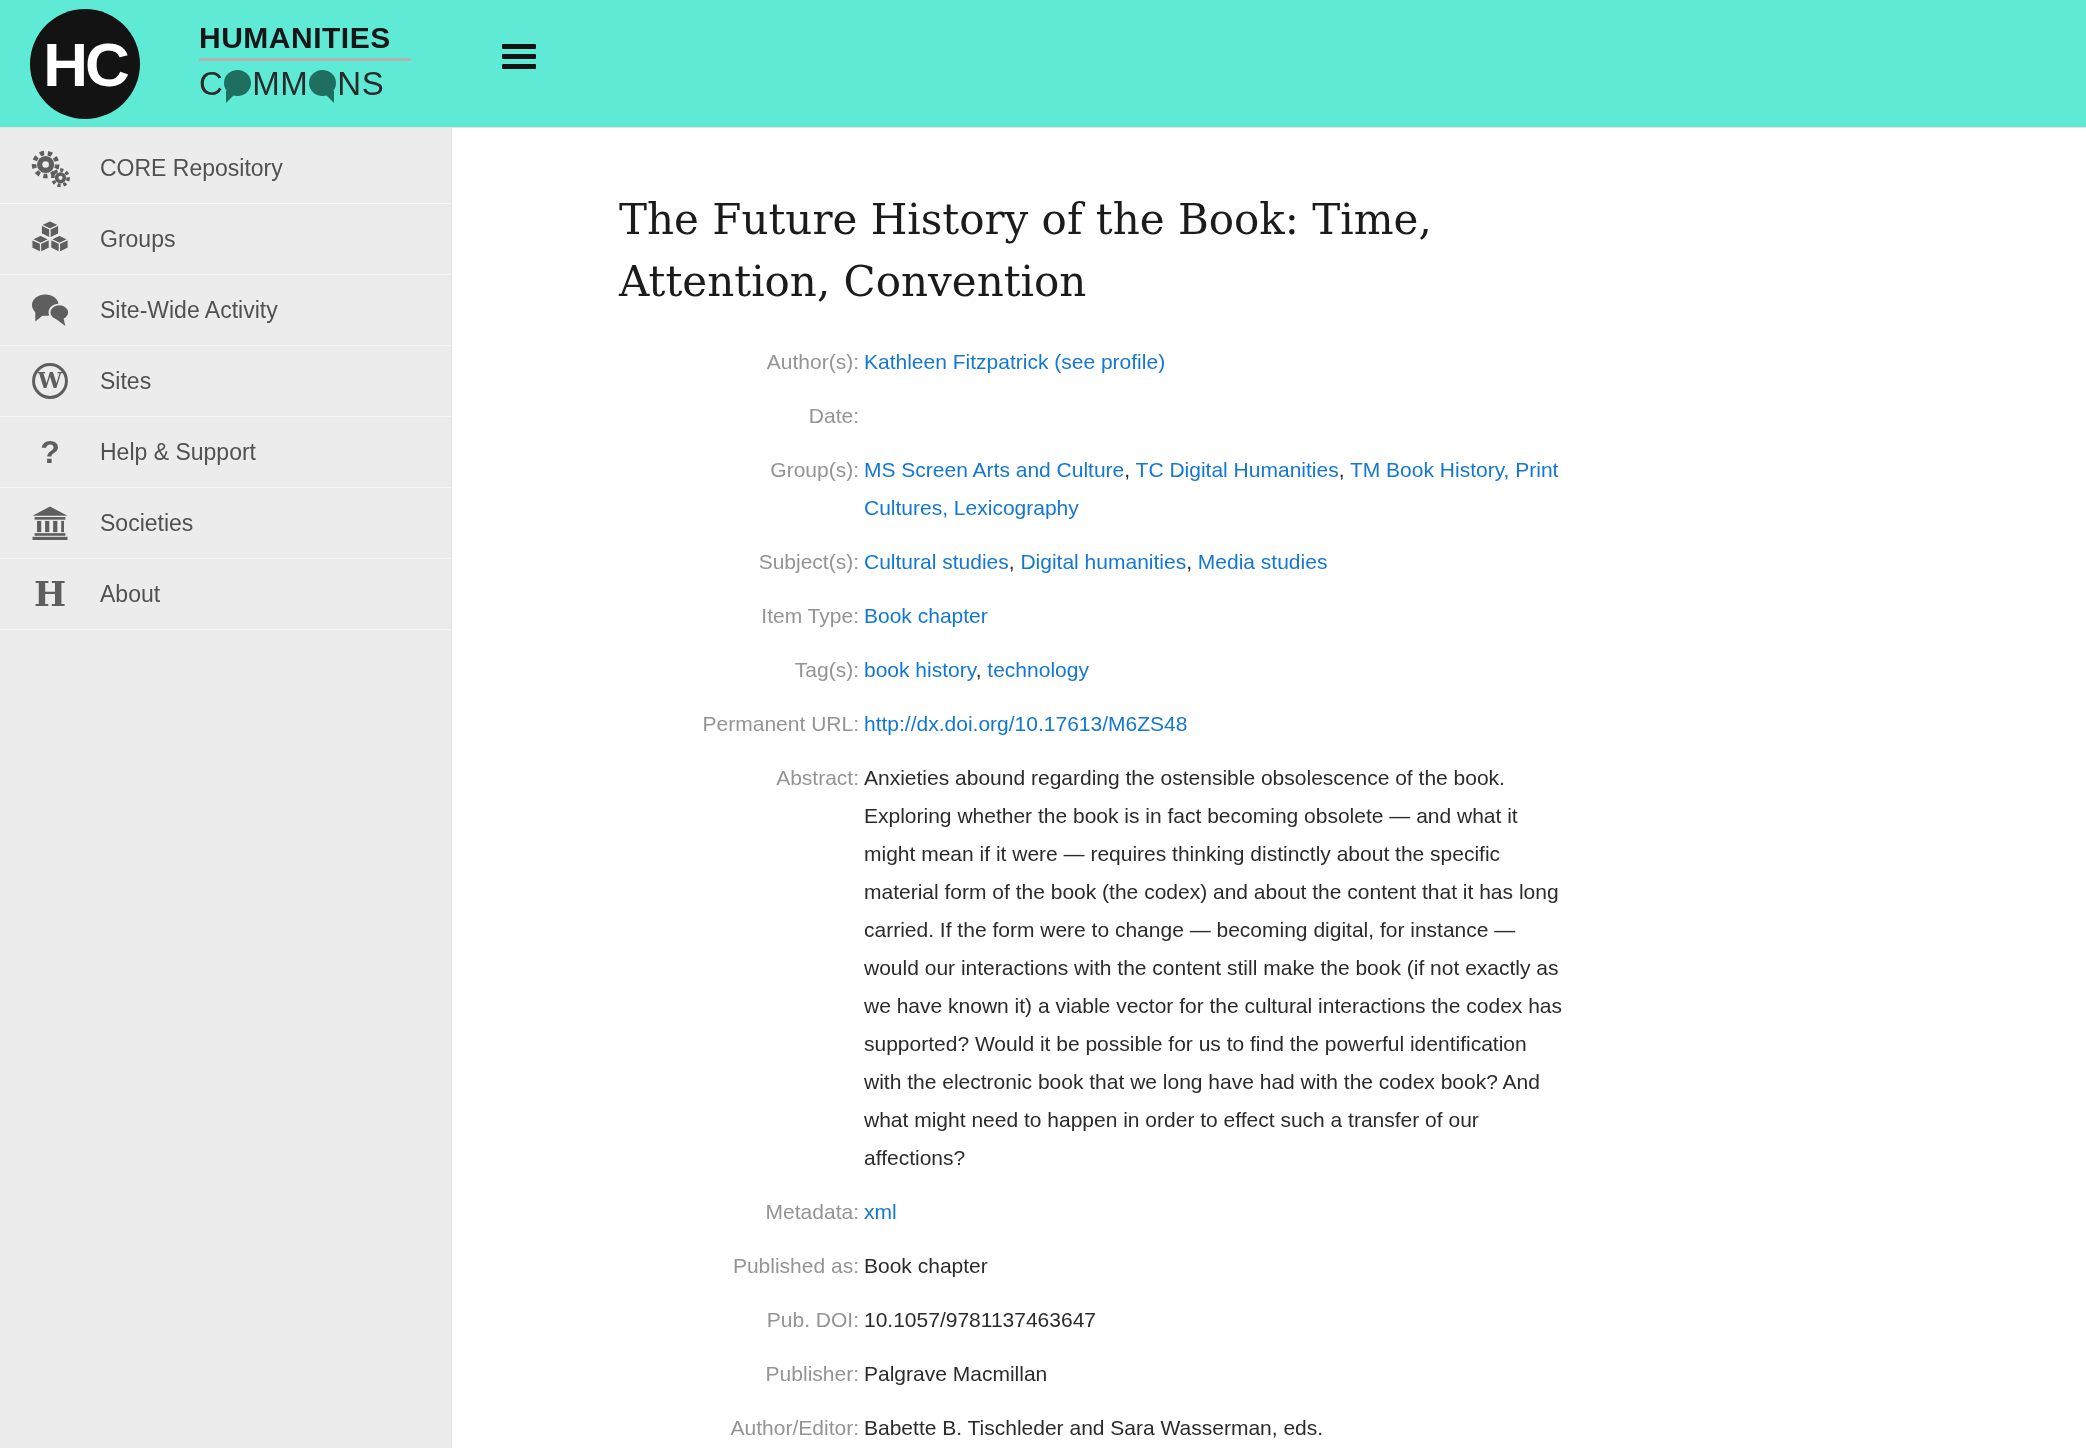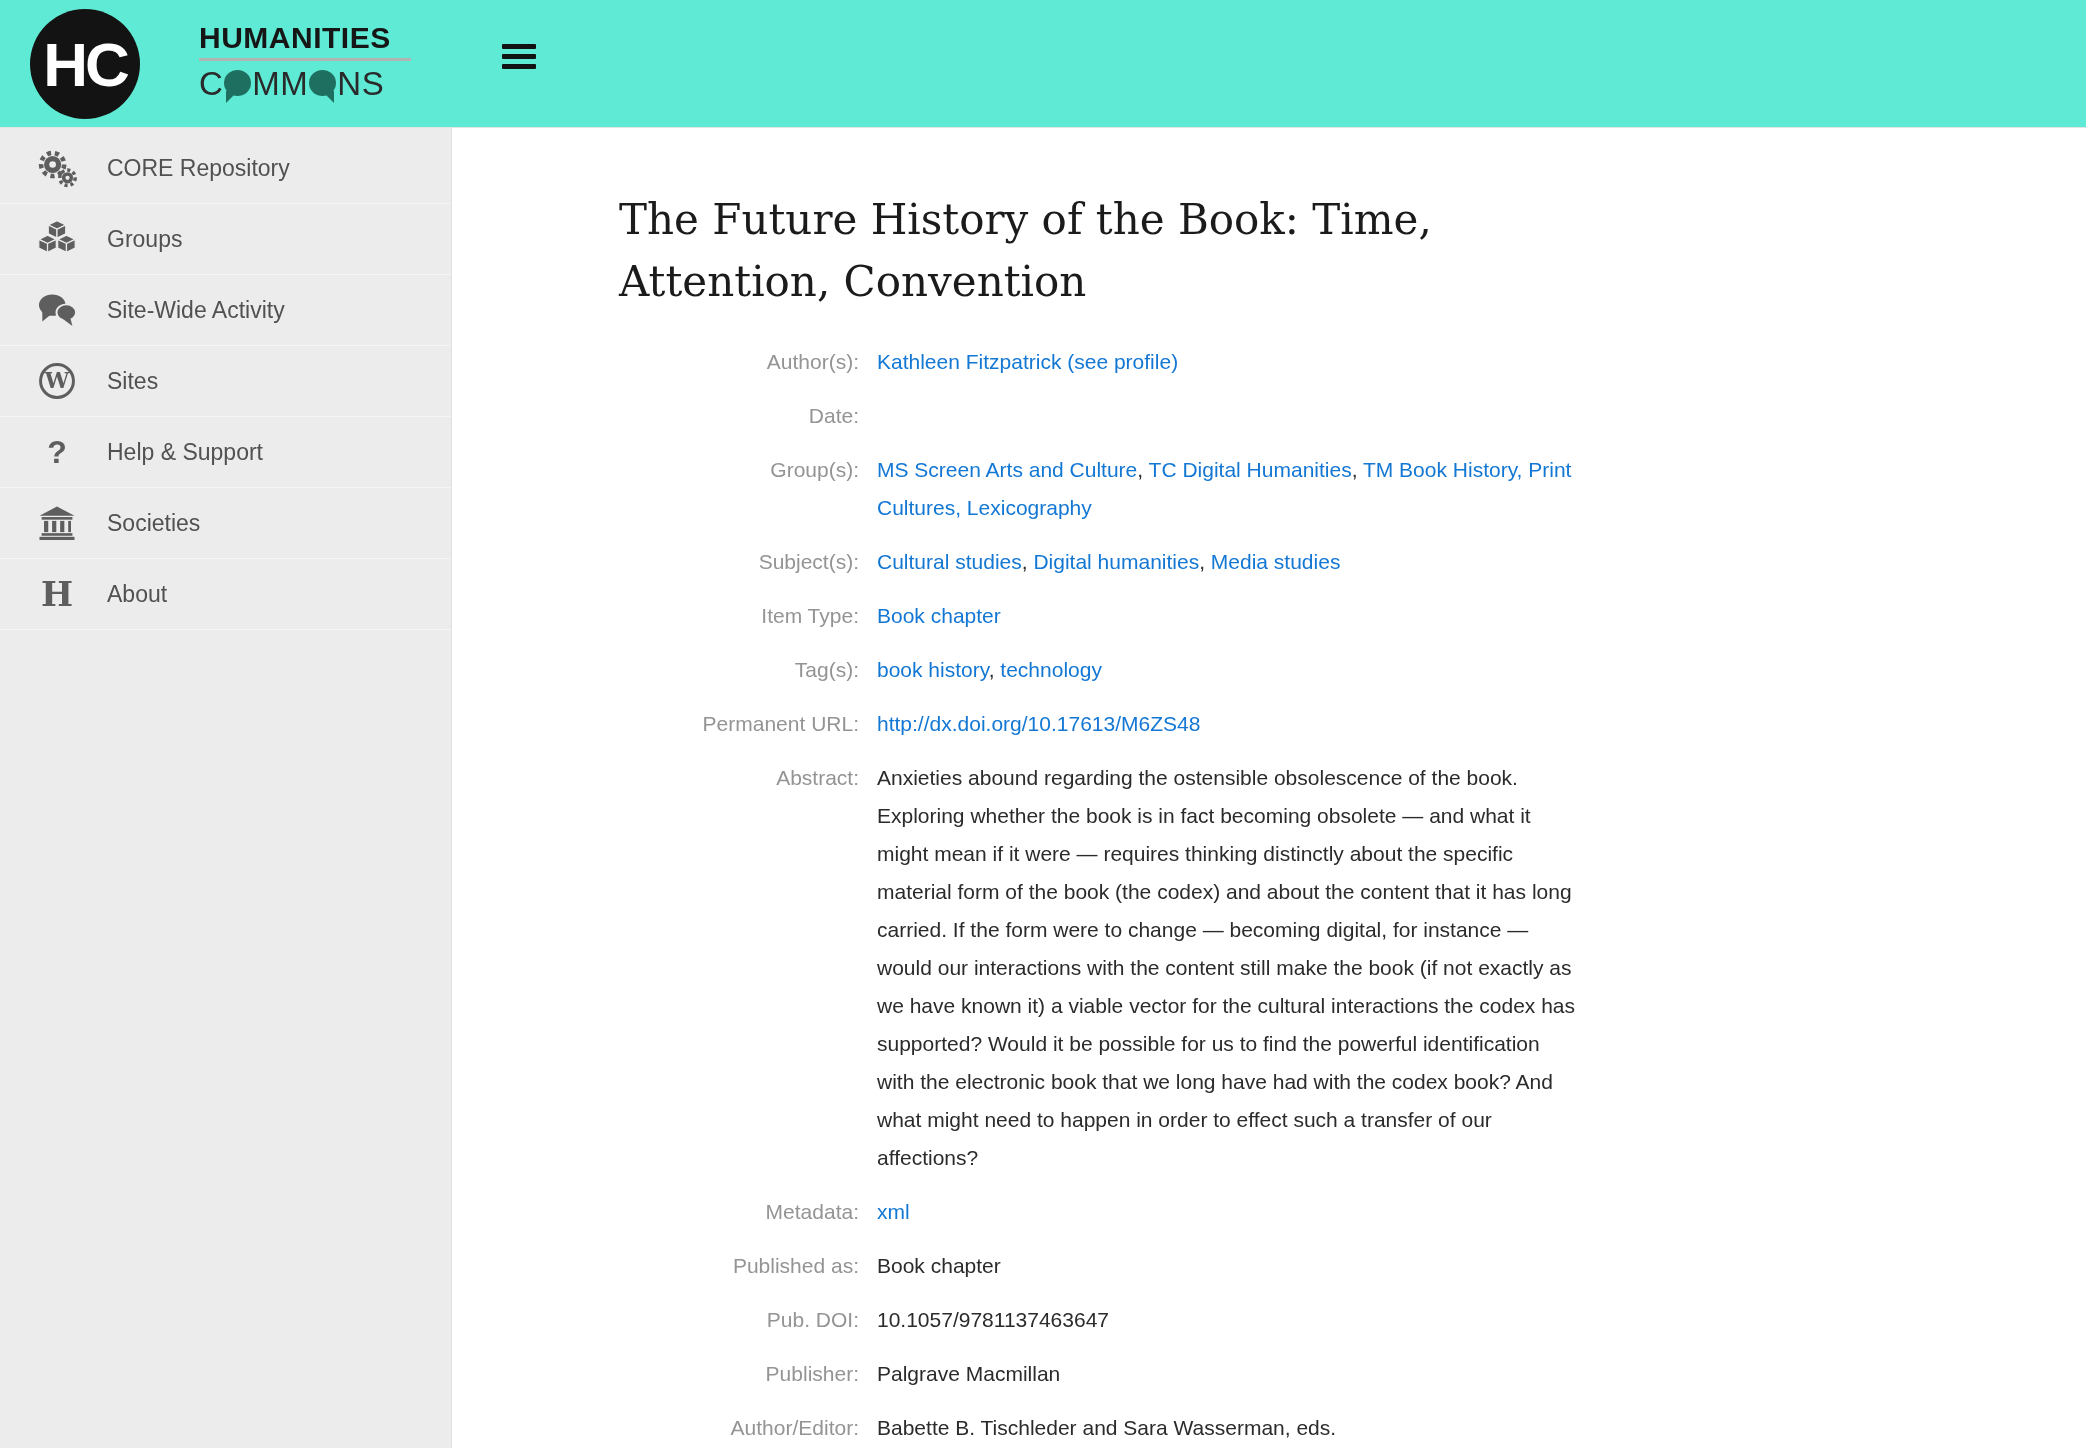--- a/index.html
+++ b/index.html
@@ -39,42 +39,42 @@
   .hamburger .bar{height:5px;background:#121212;margin-bottom:5px;border-radius:1px;}
   .hamburger .bar:last-child{margin-bottom:0;}
 
   
   .sidebar{
     position:absolute;top:127px;left:0;width:452px;height:1321px;
     background:#ececec;border-right:1px solid #e0e0e0;
     box-sizing:border-box;padding-top:6px;
   }
   .side-item{
-    height:70px;display:flex;align-items:center;padding-left:31px;
+    height:70px;display:flex;align-items:center;padding-left:24px;
     border-bottom:1px solid #f6f6f6;cursor:pointer;
   }
   .side-icon{
     width:52px;display:flex;justify-content:center;align-items:center;
     margin-right:24px;color:#5e5e5e;
   }
   .side-icon svg{display:block;}
   .glyph{font-weight:bold;font-size:32px;color:#5e5e5e;line-height:1;}
   .glyph.serif{font-family:"DejaVu Serif",serif;font-weight:600;font-size:34px;}
   .side-label{font-size:23px;color:#515151;}
 
   
   .main{position:absolute;left:453px;top:127px;width:1633px;background:#fff;}
   .article{margin:62px 0 0 166px;width:1010px;}
   .title{
     font-family:"DejaVu Serif",serif;font-weight:400;
     font-size:42px;line-height:1.48;color:#1b1b1b;
     max-width:1080px;margin:0 0 30px 0;
   }
   .meta-row{
-    display:grid;grid-template-columns:240px 700px;column-gap:18px;
+    display:grid;grid-template-columns:240px 700px;column-gap:5px;
     margin-bottom:16px;align-items:start;
   }
   .meta-label{
     color:#949494;font-size:21px;line-height:38px;text-align:right;white-space:nowrap;
   }
   .meta-value{font-size:21px;line-height:38px;color:#2b2b2b;}
   .meta-value a{color:var(--blue);text-decoration:none;cursor:pointer;}
   .meta-value .sep{color:#2b2b2b;}
 </style>
 </head>

